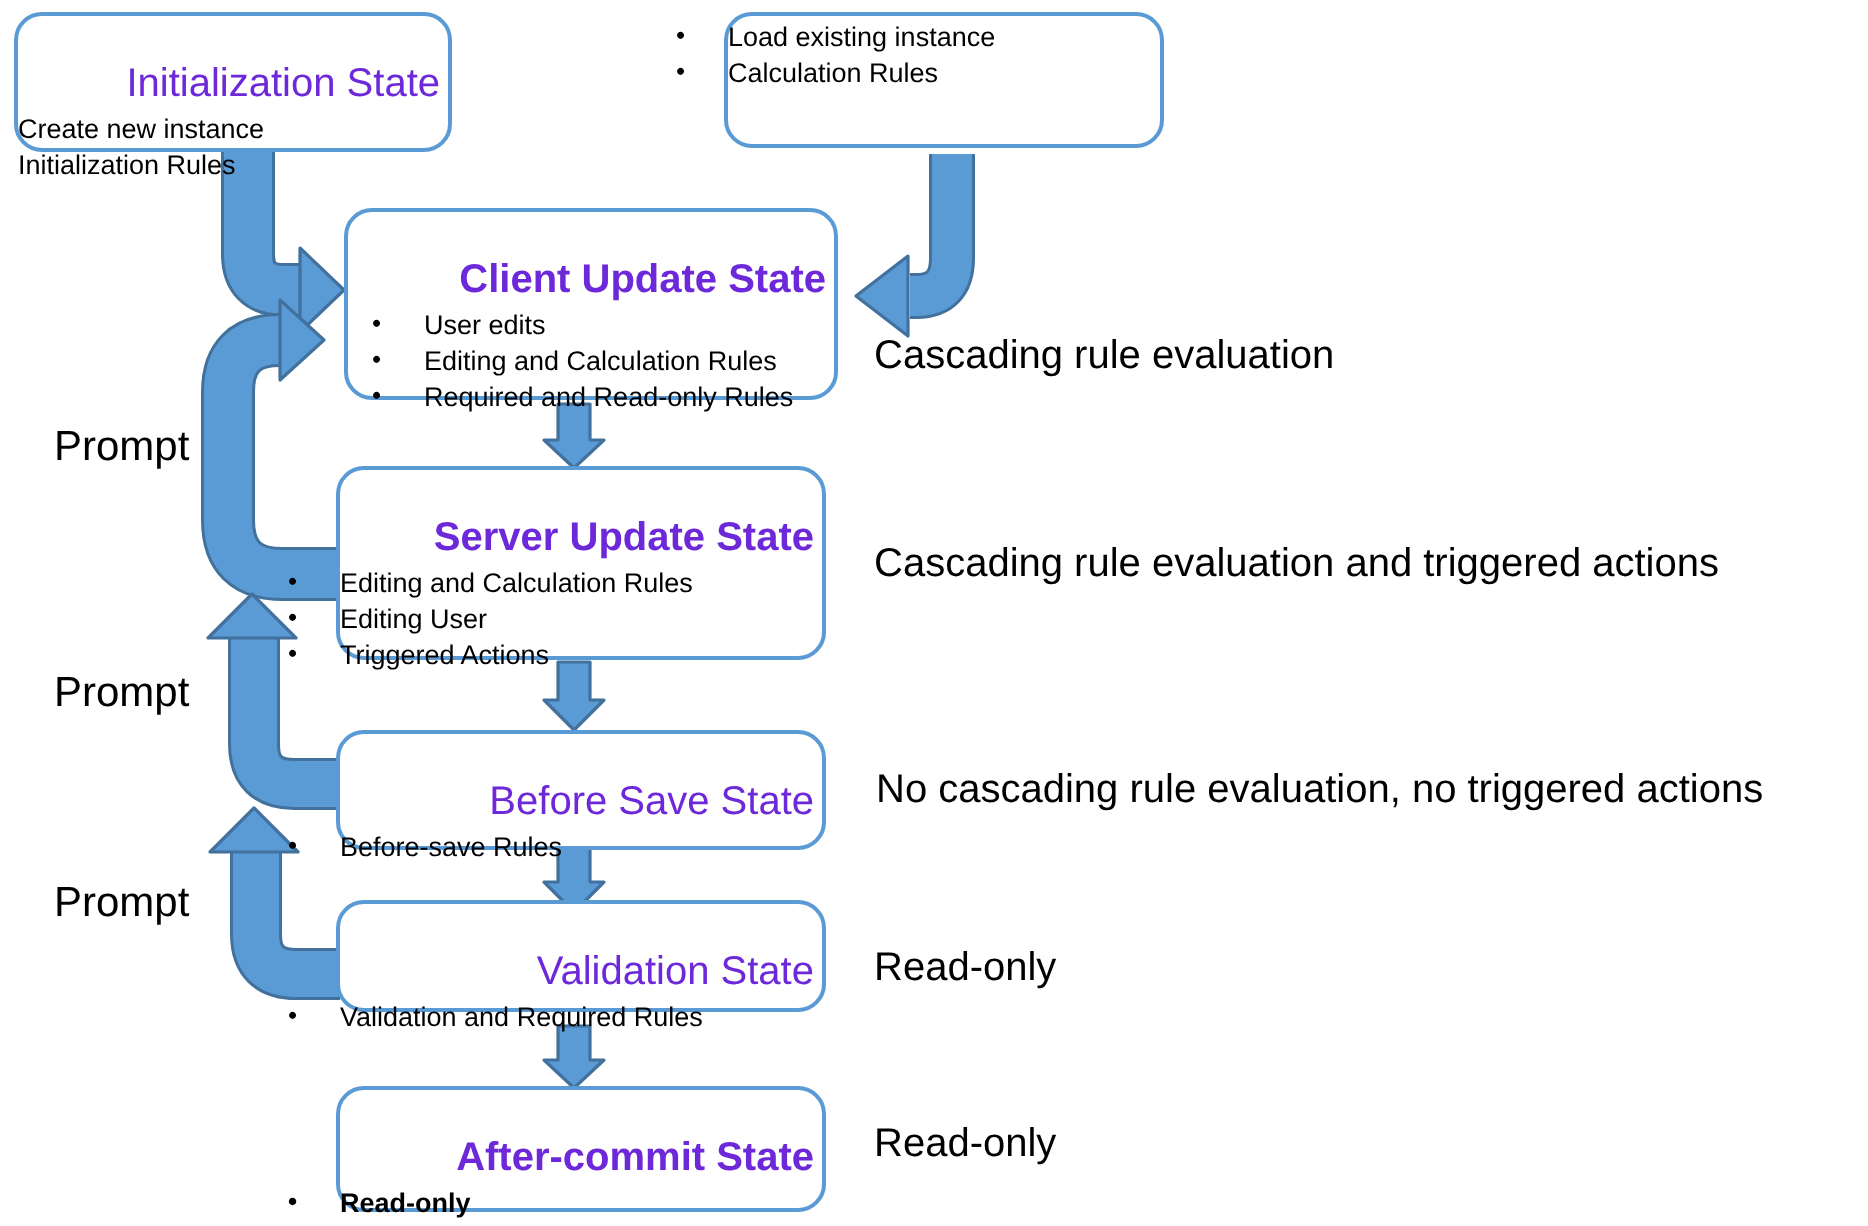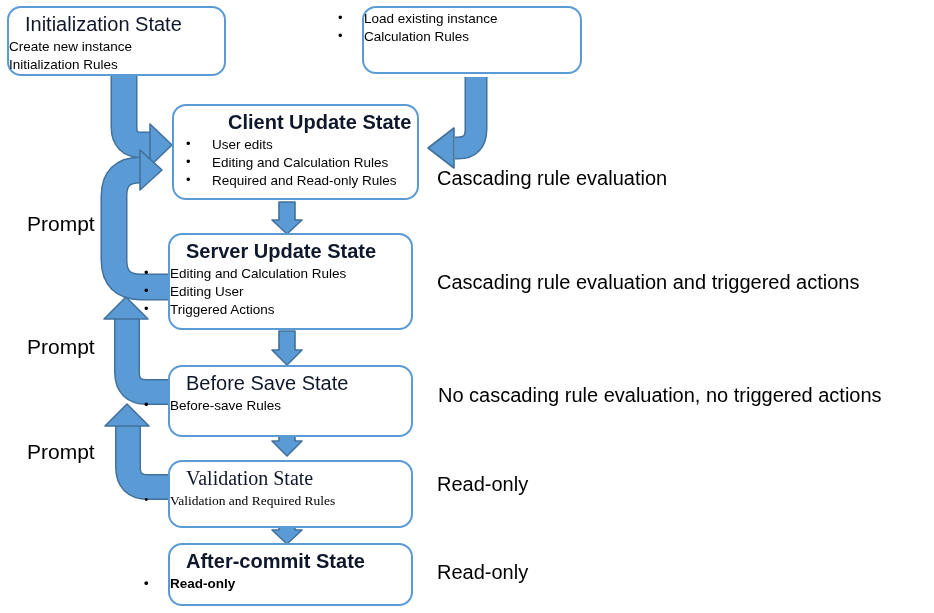--- a/index.html
+++ b/index.html
@@ -18,23 +18,24 @@
 
   .state-box{
     position:absolute;
     background:#ffffff;
     border:2px solid #5B9BD5;
     border-radius:14px;
     box-sizing:border-box;
   }
   .state-title{
     font-size:20px;
-    margin:5px 4px 2px 16px;
+    margin:23px 4px 2px 16px;
     white-space:nowrap;
-    color:#0f172a;
+    color:#6d28d9;
+    text-align:right;
   }
   .bold .state-title{font-weight:bold;}
   .bullet{
     position:relative;
     font-size:13.5px;
     margin-top:3px;
     white-space:nowrap;
     color:#000;
   }
   .bullet::before{
@@ -42,22 +43,22 @@
     position:absolute;
     left:-26px;
     top:-1px;
     font-size:13px;
   }
 
   #box-init   {left:7px;   top:6px;   width:219px; height:70px;}
   #box-load   {left:362px; top:6px;   width:220px; height:68px;}
   #box-client {left:172px; top:104px; width:247px; height:96px;padding-left:38px;}
   #box-server {left:168px; top:233px; width:245px; height:97px;}
-  #box-before {left:168px; top:365px; width:245px; height:72px;}
-  #box-valid  {left:168px; top:460px; width:245px; height:68px;font-family:Liberation Serif, serif;}
+  #box-before {left:168px; top:365px; width:245px; height:60px;}
+  #box-valid  {left:168px; top:450px; width:245px; height:56px;}
   #box-after  {left:168px; top:543px; width:245px; height:63px;font-weight:bold;}
 
   .side-note{
     position:absolute;
     font-size:20px;
     white-space:nowrap;
     color:#000;
   }
   #ann-client{left:437px; top:167px;}
   #ann-server{left:437px; top:271px;}

